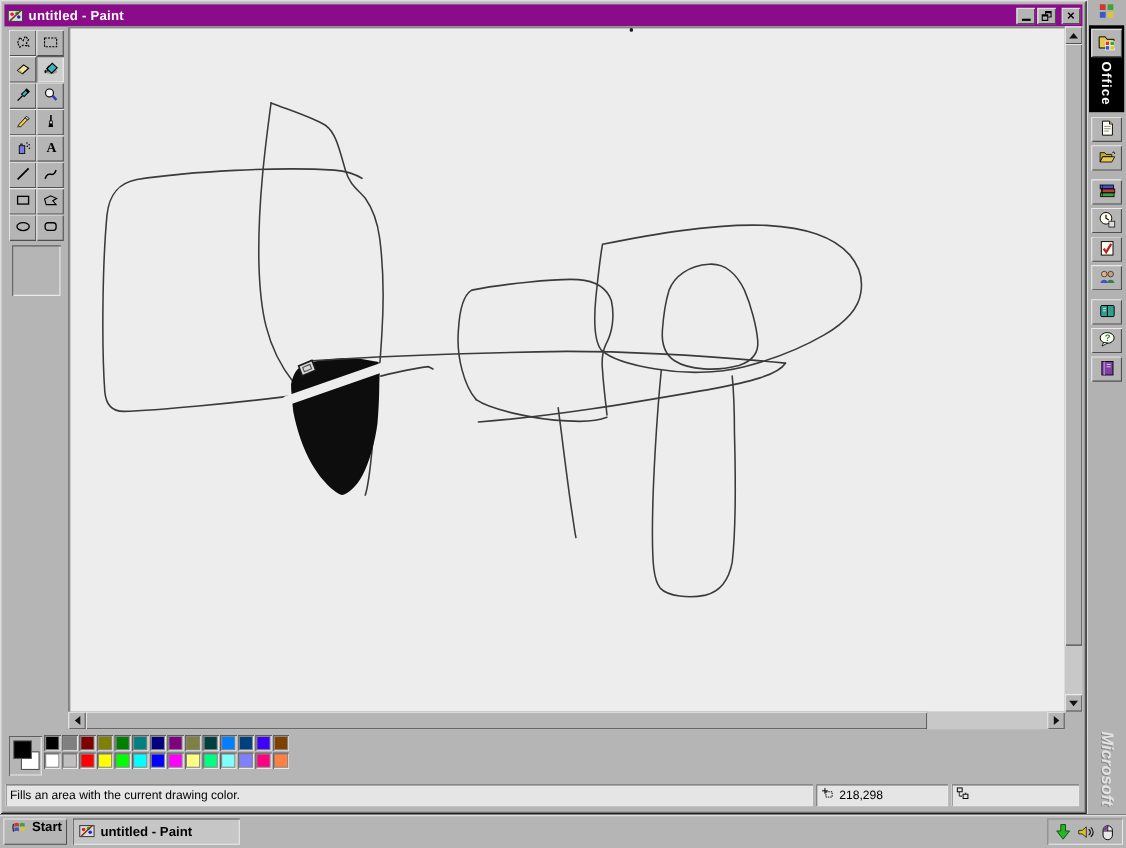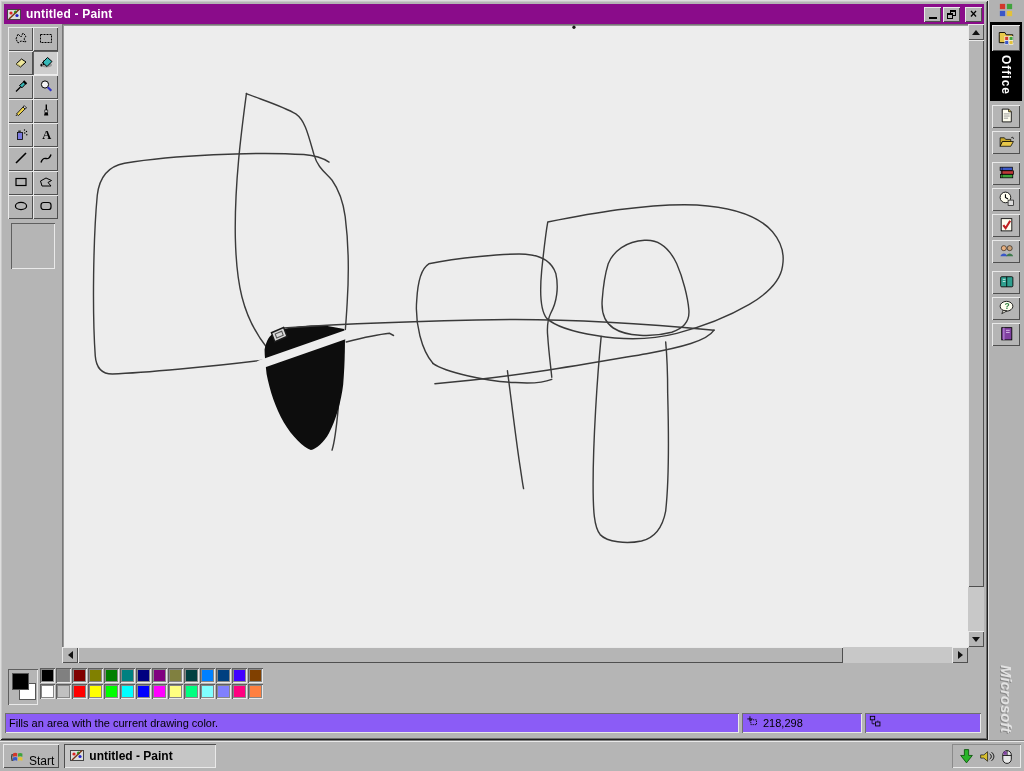--- a/index.html
+++ b/index.html
@@ -62,21 +62,21 @@
   .palette-bar { height:48px; flex:0 0 auto; position:relative; }
   .current-colors { position:absolute; left:4px; top:6px; width:30px; height:36px; }
   .cc-bg { position:absolute; left:12px; top:15px; width:15px; height:15px; background:#fff; box-shadow:0 0 0 1px #555; }
   .cc-fg { position:absolute; left:5px; top:5px; width:15px; height:15px; background:#000; box-shadow:0 0 0 1px #555; }
   .palette-grid { position:absolute; left:36px; top:5px; display:grid; grid-template-columns:repeat(14,16px); grid-auto-rows:16px; }
   .swatch { width:15px; height:15px; box-shadow: inset 1px 1px 0 #5f5f5f, inset -1px -1px 0 #e9e9e9; padding:2px; }
   .swatch > div { width:100%; height:100%; box-shadow:0 0 0 1px rgba(0,0,0,.25); }
 
   
   .status-bar { height:25px; flex:0 0 auto; display:flex; gap:3px; padding:2px 3px 3px 1px; }
-  .status-panel { display:flex; align-items:center; padding:0 4px; gap:3px; background:#8b5cf6;
+  .status-panel { display:flex; align-items:center; padding:0 4px; gap:3px; background:#e5e5e5;
     box-shadow: inset 1px 1px 0 #6f6f6f, inset -1px -1px 0 #e9e9e9; white-space:nowrap; overflow:hidden; }
   .status-main { flex:1 1 auto; }
   .status-pos { width:120px; flex:0 0 auto; }
   .status-size { width:116px; flex:0 0 auto; }
 
   
   .office-bar { position:absolute; right:0; top:0; width:36px; height:740px; background:#b2b2b2;
     box-shadow: inset 1px 0 0 #dedede; display:flex; flex-direction:column; align-items:center; }
   .office-logo { margin-top:3px; }
   .office-band { margin-top:3px; width:32px; background:#000; padding:3px 0 6px 0; display:flex; flex-direction:column; align-items:center; }
@@ -84,21 +84,21 @@
      box-shadow: inset 1px 1px 0 #e9e9e9, inset -1px -1px 0 #4f4f4f; background:#b5b5b5; }
   .office-band-label { margin-top:4px; color:#fff; font-weight:bold; font-size:12px; writing-mode:vertical-rl; letter-spacing:1px; }
   .office-buttons { margin-top:4px; display:flex; flex-direction:column; gap:3px; align-items:center; }
   .office-btn { width:28px; height:23px; display:flex; align-items:center; justify-content:center; }
   .office-btn.gap { margin-top:5px; }
   .office-brand { margin-top:auto; margin-bottom:8px; writing-mode:vertical-rl; font-weight:bold; font-style:italic; font-size:15px; color:#e2e2e2; text-shadow:1px 1px 0 #8a8a8a; }
 
   
   .taskbar { position:absolute; left:0; bottom:0; width:1024px; height:31px; background:#b5b5b5;
     border-top:1px solid #7e7e7e; box-shadow: inset 0 1px 0 #e9e9e9; display:flex; align-items:center; padding:0 3px; gap:5px; }
-  .start-btn { height:24px; padding:0 5px; display:flex; align-items:flex-end; gap:3px; font-weight:normal; font-size:12px; }
+  .start-btn { height:24px; padding:0 5px; display:flex; align-items:flex-start; gap:3px; font-weight:bold; font-size:12px; }
   .task-btn { height:24px; width:152px; display:flex; align-items:center; gap:4px; padding:0 5px; font-weight:bold; font-size:12px;
     background:#c6c6c6; box-shadow: inset 1px 1px 0 #4f4f4f, inset -1px -1px 0 #e9e9e9; white-space:nowrap; overflow:hidden; }
   .tray { margin-left:auto; height:24px; display:flex; align-items:center; gap:3px; padding:0 6px;
     box-shadow: inset 1px 1px 0 #8a8a8a, inset -1px -1px 0 #e9e9e9; }
   .tray svg { display:block; }
 </style>
 </head>
 <body>
 
 <div class="paint-window">

